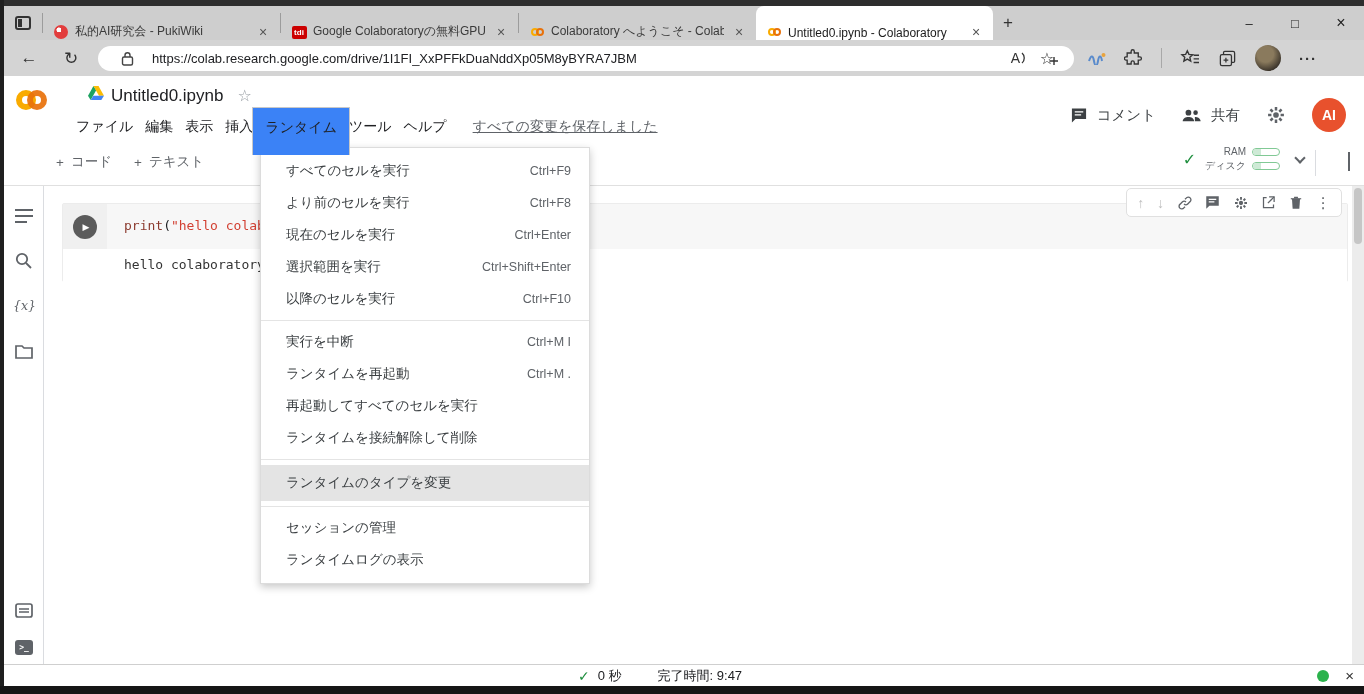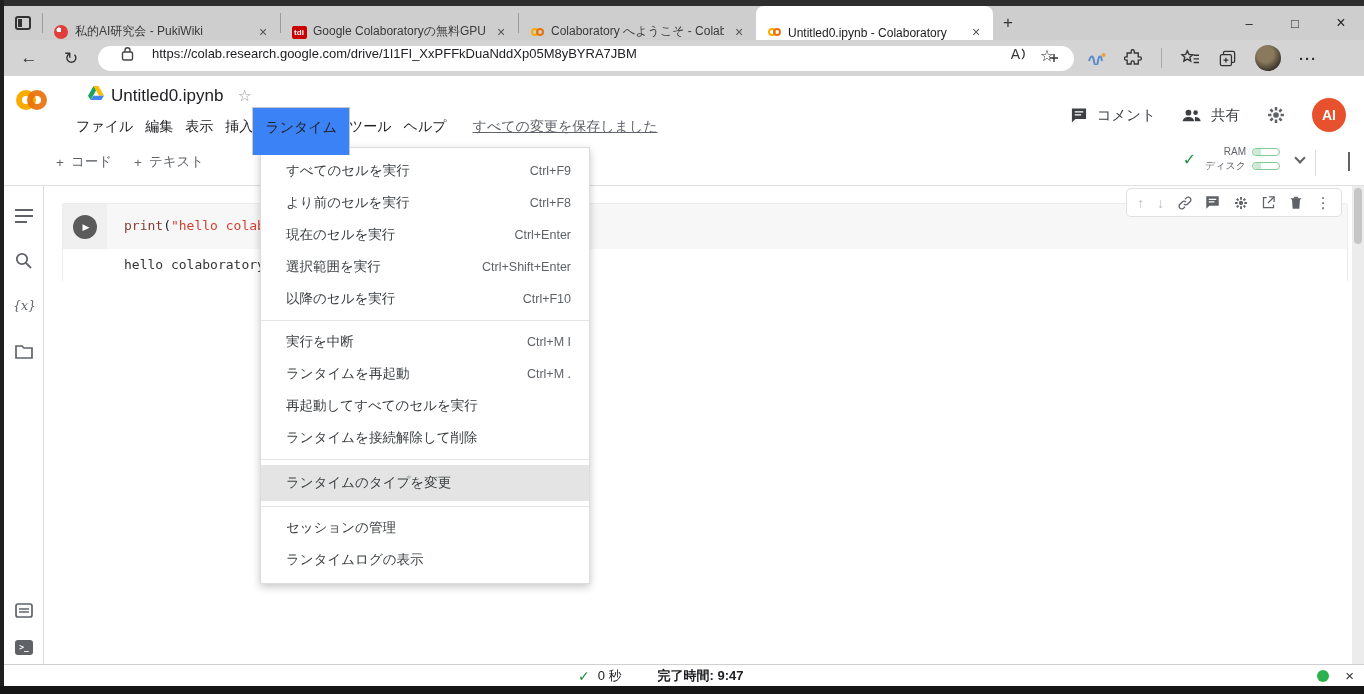--- a/index.html
+++ b/index.html
@@ -25,21 +25,21 @@
   .ico-tdi { width:15px; height:13px; background:#cc0000; border-radius:2px; color:#fff; font-size:8px; font-weight:bold; display:flex; align-items:center; justify-content:center; }
   .co-rings { display:flex; align-items:center; }
   .co-rings i { display:block; width:8px; height:8px; border:2.4px solid #f9ab00; border-radius:50%; }
   .co-rings i+i { margin-left:-3px; border-color:#e8710a; }
   .newtab-btn { width:30px; height:34px; font-size:17px; color:#333; display:flex; align-items:center; justify-content:center; }
   .win-controls { margin-left:auto; display:flex; height:34px; }
   .win-btn { width:46px; height:34px; display:flex; align-items:center; justify-content:center; font-size:13px; color:#222; }
   
   .addrbar { left:4px; top:40px; width:1360px; height:36px; background:#d4d4d4; display:flex; align-items:center; }
   .nav-btn { width:34px; height:30px; display:flex; align-items:center; justify-content:center; font-size:17px; color:#333; margin-left:8px; }
-  .url-pill { margin-left:10px; width:976px; height:25px; background:#fff; border-radius:15px; display:flex; align-items:flex-start; padding:0 10px 0 14px; }
+  .url-pill { margin-left:10px; width:976px; height:25px; background:#fff; border-radius:15px; display:flex; align-items:center; padding:0 10px 0 14px; }
   .url-text { font-size:13px; color:#202124; flex:1; white-space:nowrap; overflow:hidden; margin-left:10px; }
   .pill-btn { width:30px; display:flex; align-items:center; justify-content:center; color:#333; flex:none; }
   .addr-icons { display:flex; align-items:center; margin-left:14px; gap:18px; }
   .addr-sep { width:1px; height:20px; background:#a8a8a8; }
   .avatar-browser { width:26px; height:26px; border-radius:50%; background:radial-gradient(circle at 40% 35%, #8a7a5d 0 35%, #3a332a 75%); }
   .dots { font-size:15px; color:#333; letter-spacing:1px; font-weight:bold; }
   svg.ic { display:block; }
   
   .colab-header { left:4px; top:76px; width:1360px; height:66px; background:#fff; }
   .co-logo { position:absolute; left:12px; top:14px; display:flex; align-items:center; }
@@ -93,21 +93,21 @@
   .menu-panel { left:260px; top:147px; width:330px; background:#fff; border:1px solid #dcdcdc; box-shadow:0 3px 8px rgba(0,0,0,.22); z-index:41; padding:7px 0; }
   .mi { height:32px; display:flex; align-items:center; padding:0 18px 0 25px; font-size:13.5px; color:#3c4043; }
   .mi.hl { background:#e4e4e4; height:36px; }
   .mi-label { flex:1; }
   .mi-key { font-size:12.5px; color:#5f6368; }
   .menu-div { height:1px; background:#e4e4e4; margin:5px 0; }
   
   .statusbar { left:4px; top:664px; width:1360px; height:22px; background:#fff; border-top:1px solid #cfcfcf; display:flex; align-items:center; font-size:13px; color:#202124; z-index:7; }
   .sb-left { margin-left:574px; display:flex; align-items:center; gap:8px; }
   .sb-check { color:#1e8e3e; font-size:14px; }
-  .sb-done { margin-left:28px;font-weight:bold; }
+  .sb-done { margin-left:28px; }
   .sb-right { margin-left:auto; display:flex; align-items:center; gap:16px; margin-right:10px; }
   .green-dot { width:12px; height:12px; border-radius:50%; background:#2bb24c; }
   .sb-close { color:#333; font-size:15px; }
 </style>
 </head>
 <body>
 
 <div class="abs frame-top"></div>
 <div class="abs frame-left"></div>
 <div class="abs frame-bottom"></div>

